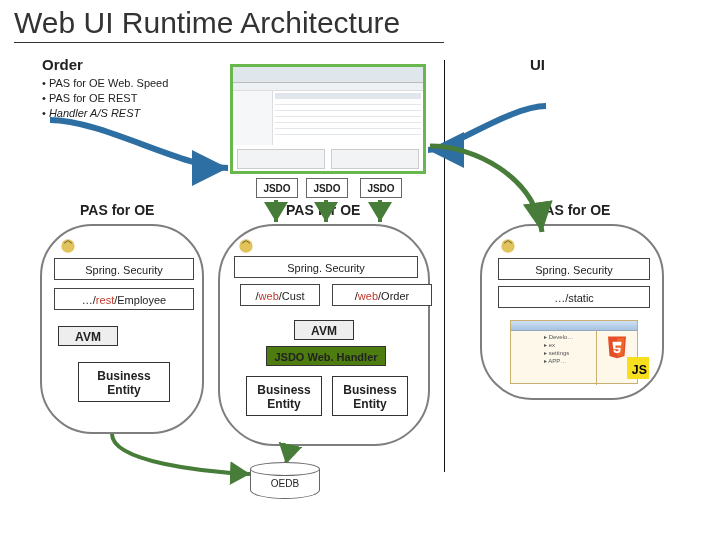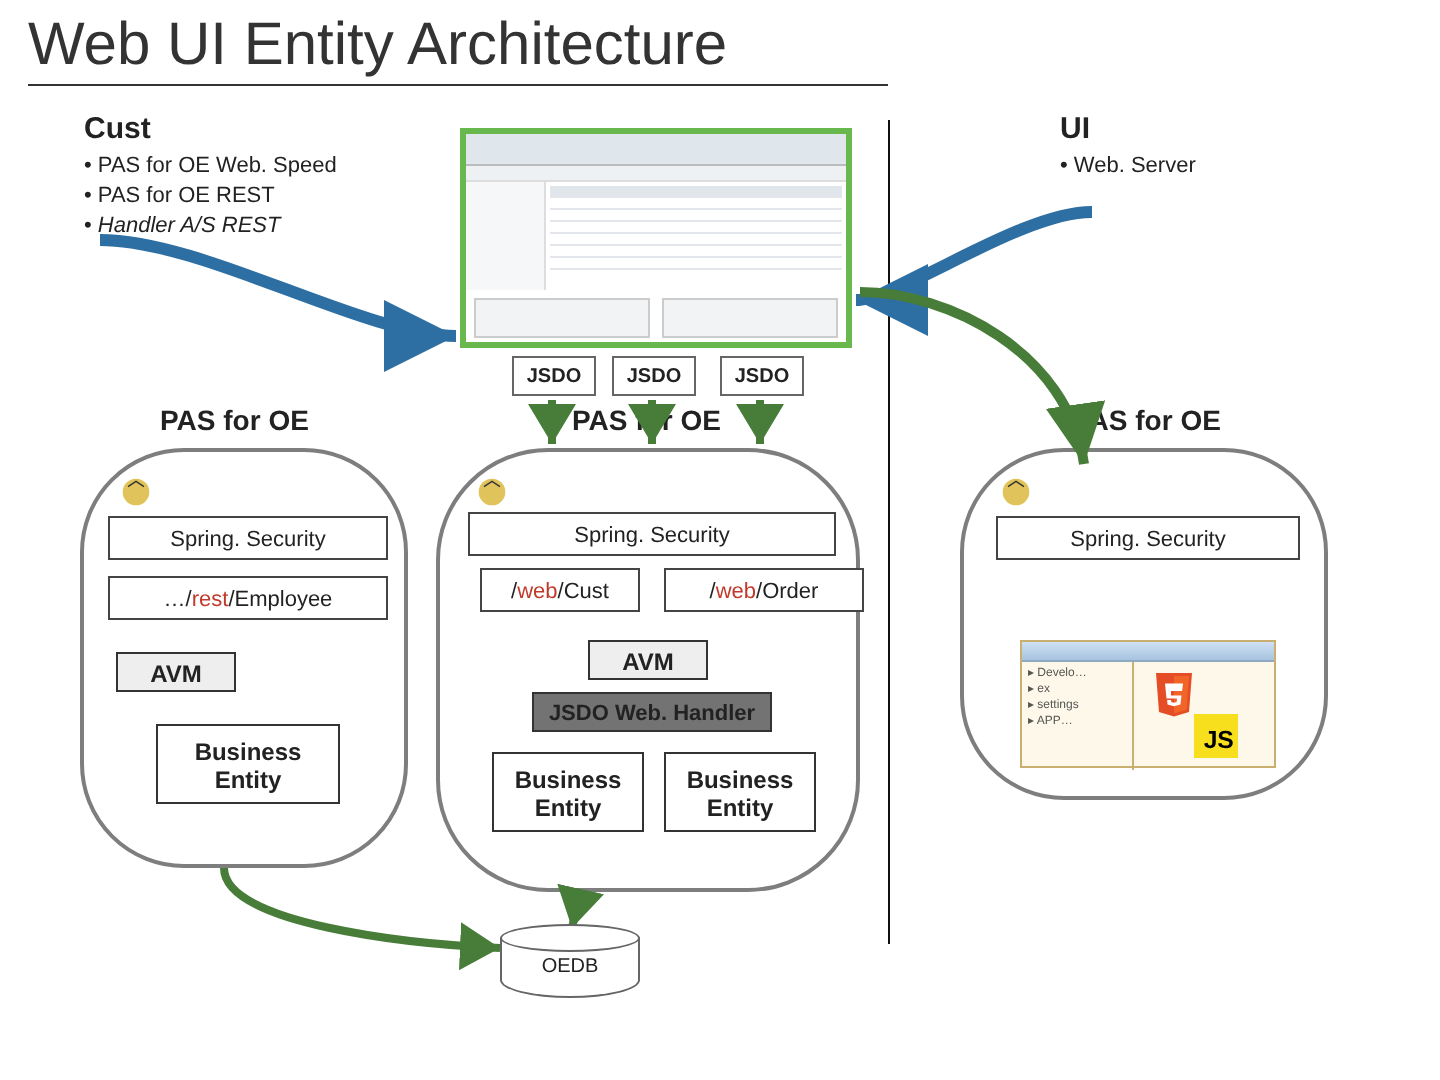--- a/index.html
+++ b/index.html
@@ -52,41 +52,41 @@
     border: 2px solid #7e7e7e;
     border-radius: 56px;
   }
   .cap-mid .col-title { position: absolute; top: -24px; left: 66px; }
   .cap-mid-icon { position:absolute; top:12px; left:18px; width:16px; height:16px; }
   .cap-mid .box { position:absolute; height:22px; border:1px solid #444; background:#fff; font-size:11px; text-align:center; line-height:22px; }
   .cap-mid .spring { left:14px; top:30px; width:184px; }
   .cap-mid .web1   { left:20px;  top:58px; width:80px; }
   .cap-mid .web2   { left:112px; top:58px; width:100px; }
   .cap-mid .avm { position:absolute; left:74px; top:94px; width:60px; height:20px; border:1px solid #333; background:#eee; font-size:12px; font-weight:600; text-align:center; line-height:20px; }
-  .cap-mid .jsdo { position:absolute; left:46px; top:120px; width:120px; height:20px; border:1px solid #333; background:#737373; font-size:11px; font-weight:600; text-align:center; line-height:20px; }
+  .cap-mid .jsdo { position:absolute; left:46px; top:120px; width:120px; height:20px; border:1px solid #333; background:#4d7c0f; font-size:11px; font-weight:600; text-align:center; line-height:20px; }
   .cap-mid .biz { position:absolute; width:76px; height:40px; border:1px solid #333; background:#fff; font-size:12px; font-weight:600; text-align:center; padding-top:6px; line-height:14px; }
   .cap-mid .biz1 { left:26px;  top:150px; }
   .cap-mid .biz2 { left:112px; top:150px; }
 
   
   .cap-right {
     position: absolute;
     left: 480px; top: 224px;
     width: 184px; height: 176px;
     border: 2px solid #7e7e7e;
     border-radius: 52px;
   }
   .cap-right .col-title { position: absolute; top: -24px; left: 54px; }
   .cap-right-icon { position:absolute; top:12px; left:18px; width:16px; height:16px; }
   .cap-right .box { position:absolute; left:16px; width:152px; height:22px; border:1px solid #444; background:#fff; font-size:11px; text-align:center; line-height:22px; }
   .cap-right .spring { top:32px; }
   .cap-right .static { top:60px; }
   .cap-right .ide { position:absolute; left:28px; top:94px; width:128px; height:64px; border:1px solid #c9b070; background:#fdf8ea; }
   .ide-hdr { height:10px; background:linear-gradient(#cfe1f4,#a7c3df); border-bottom:1px solid #8fa9c0; }
-  .ide-body { display:flex; height:54px; }
+  .ide-body { display:flex; height:54px;margin-left:30px; }
   .ide-left { width:56px; border-right:1px solid #c9b070; font-size:6px; line-height:8px; color:#555; padding:2px 3px; }
   .ide-right { flex:1; position:relative; }
   .logo-html5 { position:absolute; top:4px; left:8px; width:24px; height:24px; }
   .logo-js    { position:absolute; top:26px; left:30px; width:22px; height:22px; }
 
   
   .shot {
     position: absolute;
     left: 230px; top: 64px;
     width: 196px; height: 110px;
@@ -122,32 +122,31 @@
   .db .body { width:70px; height:30px; border:1.5px solid #666; border-top:none; border-radius:0 0 35px 35px / 0 0 9px 9px; position:absolute; top:7px; background:#fff; }
   .db .lbl { position:absolute; top:16px; width:70px; text-align:center; font-size:10px; z-index:3; }
 
   .vline { position:absolute; left:444px; top:60px; width:0; height:412px; border-left:1.5px solid #111; }
 
   .red { color:#c0392b;margin-top:48px; }
 </style>
 </head>
 <body>
 
-<div class="title">Web UI Entity Architecture</div>
-
-<div class="hdr" style="left:42px; top:56px;">Cust</div>
+<div class="title">Web UI Runtime Architecture</div>
+
+<div class="hdr" style="left:42px; top:56px;">Order</div>
 <div class="bullets" style="left:42px; top:76px;">
   <div>PAS for OE Web. Speed</div>
   <div>PAS for OE REST</div>
   <div><i>Handler A/S REST</i></div>
 </div>
 
 <div class="hdr" style="left:530px; top:56px;">UI</div>
 <div class="bullets" style="left:530px; top:76px;">
-  <div>Web. Server</div>
 </div>
 
 <div class="vline"></div>
 
 <div class="shot">
   <div class="shot-top"></div>
   <div class="shot-tb1"></div>
   <div class="shot-body">
     <div class="shot-side"></div>
     <div class="shot-grid">
@@ -203,20 +202,21 @@
   <div class="biz biz2">Business Entity</div>
 </div>
 
 <div class="cap-right">
   <div class="col-title">PAS for OE</div>
   <svg class="cap-right-icon" viewBox="0 0 24 24">
       <circle cx="12" cy="12" r="10" fill="#e0c35a"></circle>
       <path d="M6 8 L12 4 L18 8" stroke="#333" fill="none"></path>
     </svg>
   <div class="box spring">Spring. Security</div>
+  <div class="box static">…/static</div>
   <div class="ide">
     <div class="ide-hdr"></div>
     <div class="ide-body">
       <div class="ide-left">▸ Develo…<br>▸ ex<br>▸ settings<br>▸ APP…</div>
       <div class="ide-right">
         <svg class="logo-html5" viewBox="0 0 32 32">
           <path d="M4 2 L28 2 L26 28 L16 31 L6 28 Z" fill="#e44d26"></path>
           <path d="M16 4 L26 4 L24.4 26.5 L16 29 Z" fill="#f16529"></path>
           <path d="M10 9 H22 L21.4 14 H14 V17 H21 L20.3 23 L16 24.2 L11.7 23 L11.4 20 H14 L14.2 21.3 L16 21.8 L17.8 21.3 L18 19 H11 Z" fill="#fff"></path>
         </svg>

